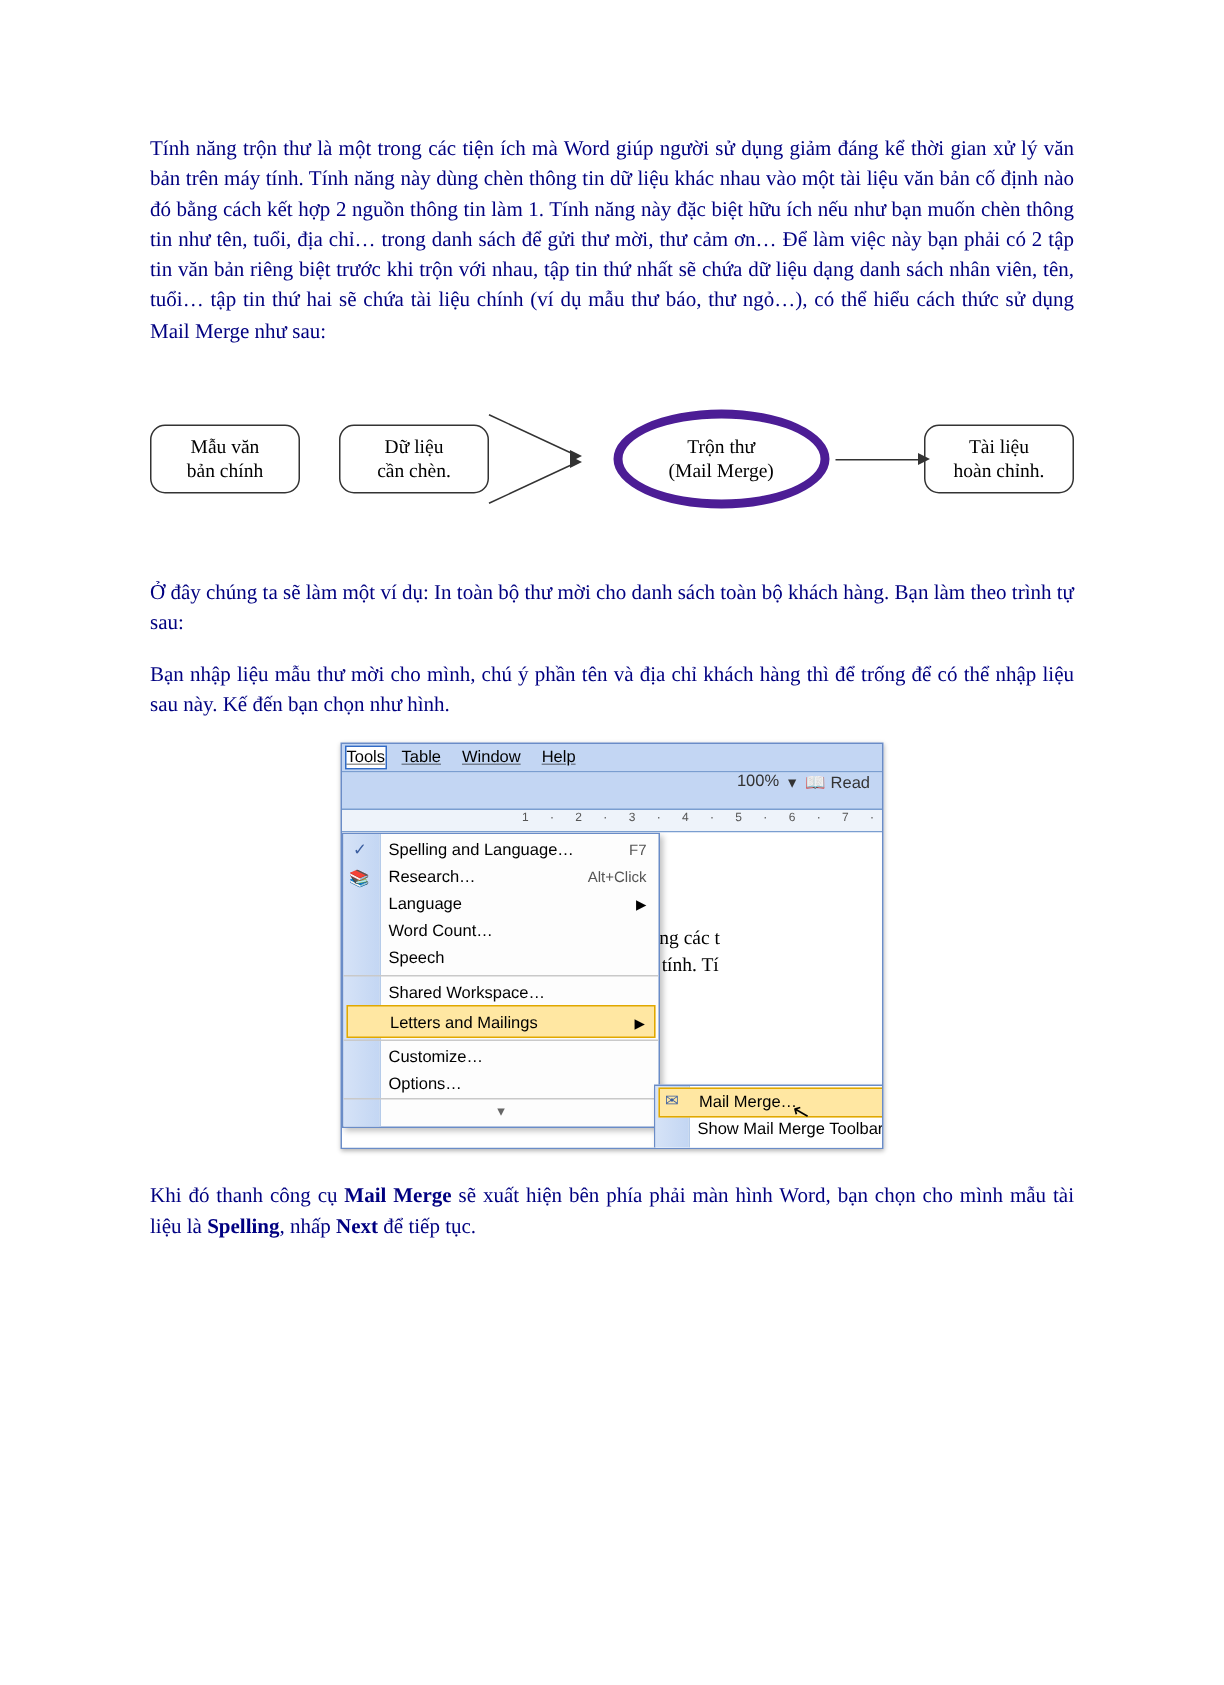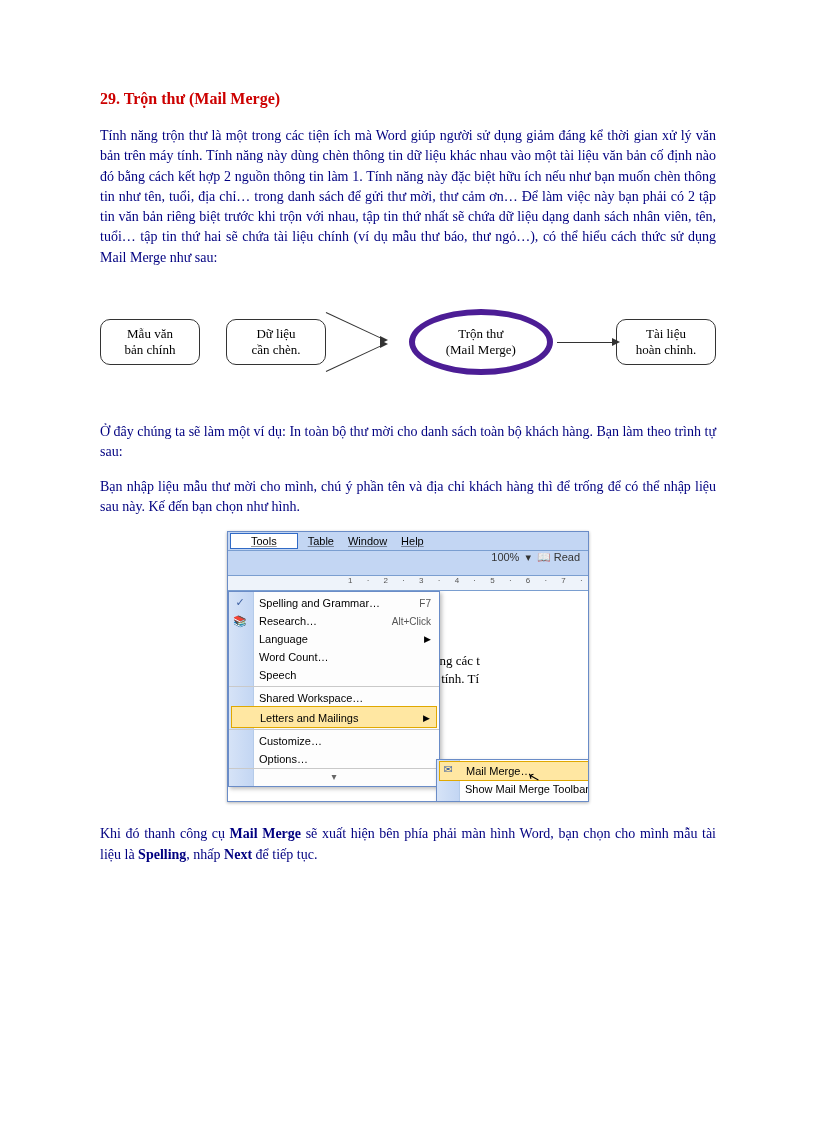--- a/index.html
+++ b/index.html
@@ -110,21 +110,21 @@
     position: relative;
   }
   .menubar {
     background: #c3d6f3;
     display: flex;
     gap: 14px;
     padding: 3px 6px;
     border-bottom: 1px solid #7a9ed0;
   }
   .menubar span { text-decoration: underline; text-decoration-color: rgba(0,0,0,.4); color: #000; cursor: default; }
-  .menubar .active { background: #fff; border: 1px solid #316ac5; padding: 1px 20px; margin: -2px -4px; }
+  .menubar .active { background: #fff; border: 1px solid #316ac5; padding: 1px 0; margin: -2px -4px; }
   .toolbar-strip {
     height: 24px;
     background: #c3d6f3;
     border-bottom: 1px solid #7a9ed0;
     display: flex;
     align-items: flex-start;
     justify-content: flex-end;
     gap: 6px;
     padding-right: 8px;
     color: #333;
@@ -238,21 +238,20 @@
     text-align: center;
     color: #3b5ea0;
   }
   b { font-weight: bold; }
 </style>
 </head>
 <body>
 
 <div class="page">
 
-  <div class="heading">29. Trộn thư (Mail Merge)</div>
 
   <div class="para">Tính năng trộn thư là một trong các tiện ích mà Word giúp người sử dụng giảm đáng kể thời gian xử lý văn bản trên máy tính. Tính năng này dùng chèn thông tin dữ liệu khác nhau vào một tài liệu văn bản cố định nào đó bằng cách kết hợp 2 nguồn thông tin làm 1. Tính năng này đặc biệt hữu ích nếu như bạn muốn chèn thông tin như tên, tuổi, địa chỉ… trong danh sách để gửi thư mời, thư cảm ơn… Để làm việc này bạn phải có 2 tập tin văn bản riêng biệt trước khi trộn với nhau, tập tin thứ nhất sẽ chứa dữ liệu dạng danh sách nhân viên, tên, tuổi… tập tin thứ hai sẽ chứa tài liệu chính (ví dụ mẫu thư báo, thư ngỏ…), có thể hiểu cách thức sử dụng Mail Merge như sau:</div>
 
   <div class="diagram">
     <div class="left-col">
       <div class="rbox" style="white-space:pre-line;">Mẫu văn
 bản chính</div>
       <div class="rbox" style="white-space:pre-line;">Dữ liệu
 cần chèn.</div>
     </div>
@@ -289,21 +288,21 @@
     <div class="docarea">
       <div class="doc-text doc-title">ư (Mail Merge)</div>
       <div class="doc-text doc-line1">rộn thư là một trong các t</div>
       <div class="doc-text doc-line2">văn bản trên máy tính. Tí</div>
 
       <div class="dropdown">
         <div class="dd-iconcol"></div>
         <div class="dd-items">
           <div class="dd-item">
             <span class="small-icon" style="top:4px;">✓</span>
-            <span>Spelling and Grammar…</span>
+            <span>Spelling and Language…</span>
             <span class="shortcut">F7</span>
           </div>
           <div class="dd-item">
             <span class="small-icon" style="top:23px;">📚</span>
             <span>Research…</span>
             <span class="shortcut">Alt+Click</span>
           </div>
           <div class="dd-item">
             <span>Language</span>
             <span class="arrow-r">▶</span>

